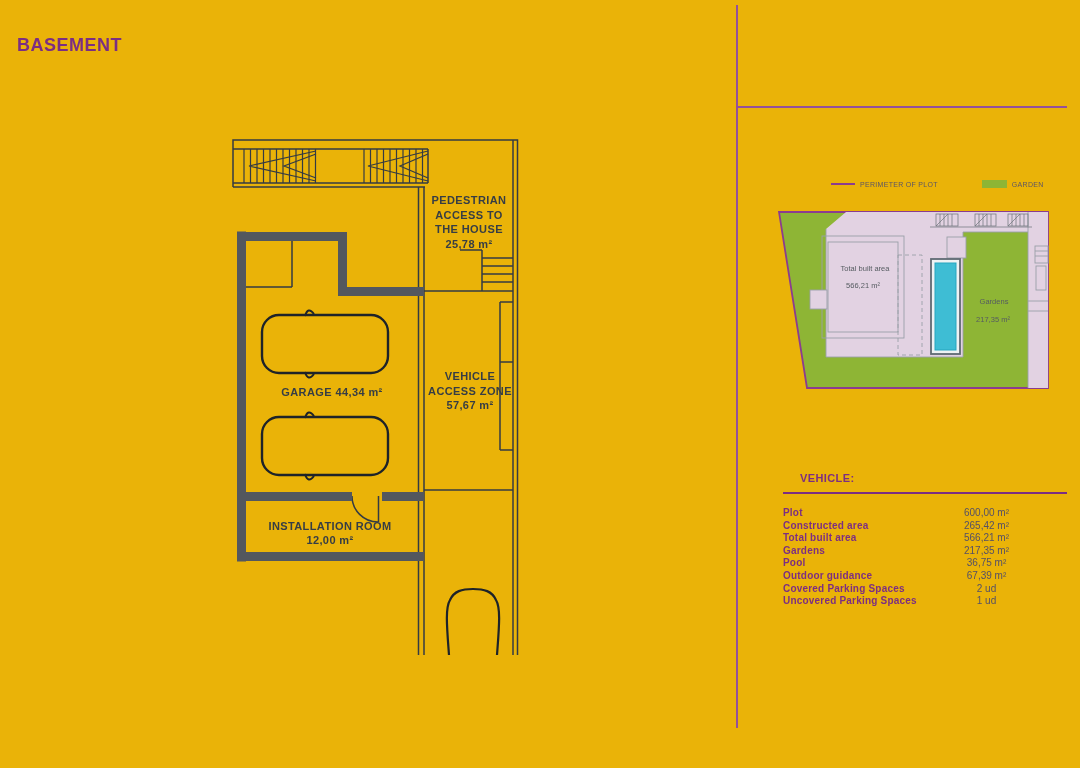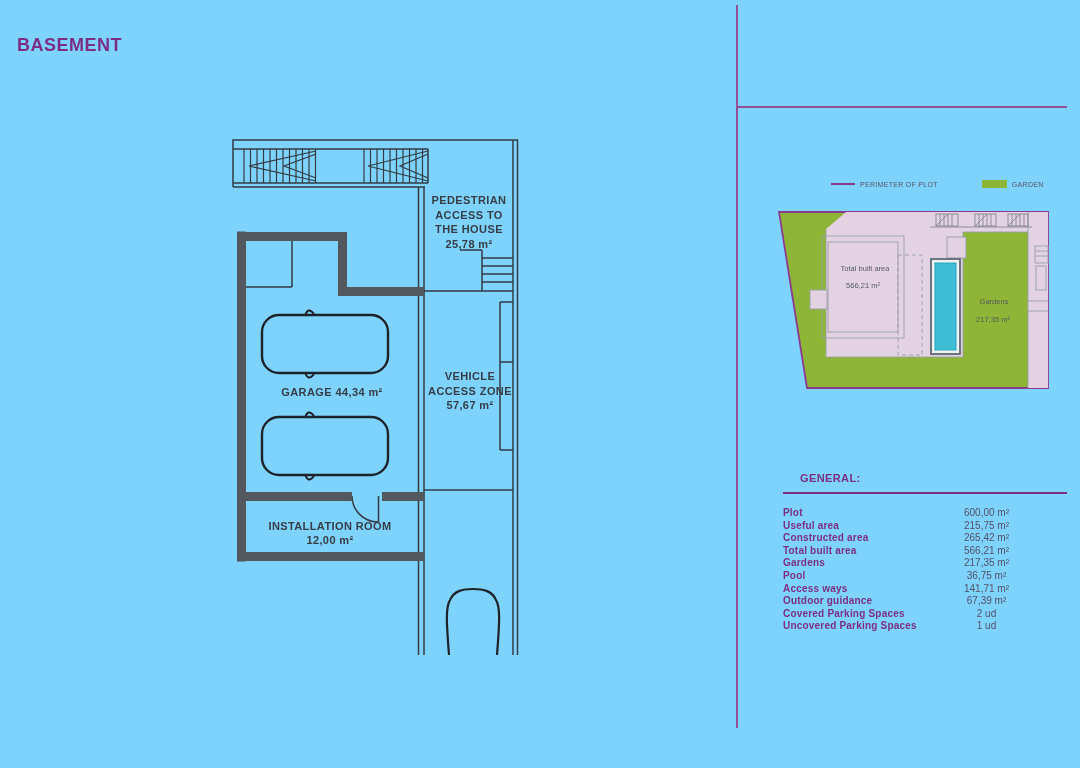--- a/index.html
+++ b/index.html
@@ -1,16 +1,16 @@
 <!DOCTYPE html>
 <html><head>
 <meta charset="utf-8">
 <style>
   html,body{margin:0;padding:0;background:#ffffff;}
-  .page{position:relative;width:1080px;height:768px;background:#7dd3fc;overflow:hidden;
+  .page{position:relative;width:1080px;height:768px;background:#eab308;overflow:hidden;
         font-family:"Liberation Sans",sans-serif;}
   .title{position:absolute;left:17px;top:35px;font-size:18px;font-weight:bold;
          letter-spacing:0.5px;color:#7b2e83;}
   .v-divider{position:absolute;left:736px;top:5px;width:2px;height:723px;background:#94519a;}
   .h-divider{position:absolute;left:737px;top:106px;width:330px;height:2px;background:#94519a;}
   .legend{position:absolute;left:831px;top:178px;display:flex;align-items:center;height:12px;}
   .legend-line{display:inline-block;width:24px;height:0;border-top:2px solid #8b3c8f;}
   .legend-fill{display:inline-block;width:25px;height:8px;background:#8eb535;margin-left:44px;}
   .legend-label{font-size:7px;letter-spacing:0.3px;color:#5c5565;margin-left:5px;white-space:nowrap;}
   .plan-svg{position:absolute;left:228px;top:135px;}
@@ -154,52 +154,44 @@
       <rect x="935" y="263" width="21" height="87" fill="#3ebdd4" stroke="#26a5bf" stroke-width="1"></rect>
     </g>
 
     <text class="site-text" x="865" y="271">Total built area</text>
     <text class="site-text" x="863" y="288">566,21 m²</text>
     <text class="site-text" x="994" y="304">Gardens</text>
     <text class="site-text" x="993" y="322">217,35 m²</text>
   </svg>
 
   <div class="general">
-    <div class="general-heading">GENERAL:</div>
+    <div class="general-heading">VEHICLE:</div>
     <div class="general-rule"></div>
     <div class="general-table">
       <div class="g-row">
           <div class="g-label">Plot</div>
           <div class="g-value">600,00 m²</div>
         </div>
       <div class="g-row">
-          <div class="g-label">Useful area</div>
-          <div class="g-value">215,75 m²</div>
-        </div>
-      <div class="g-row">
           <div class="g-label">Constructed area</div>
           <div class="g-value">265,42 m²</div>
         </div>
       <div class="g-row">
           <div class="g-label">Total built area</div>
           <div class="g-value">566,21 m²</div>
         </div>
       <div class="g-row">
           <div class="g-label">Gardens</div>
           <div class="g-value">217,35 m²</div>
         </div>
       <div class="g-row">
           <div class="g-label">Pool</div>
           <div class="g-value">36,75 m²</div>
         </div>
       <div class="g-row">
-          <div class="g-label">Access ways</div>
-          <div class="g-value">141,71 m²</div>
-        </div>
-      <div class="g-row">
           <div class="g-label">Outdoor guidance</div>
           <div class="g-value">67,39 m²</div>
         </div>
       <div class="g-row">
           <div class="g-label">Covered Parking Spaces</div>
           <div class="g-value">2 ud</div>
         </div>
       <div class="g-row">
           <div class="g-label">Uncovered Parking Spaces</div>
           <div class="g-value">1 ud</div>

